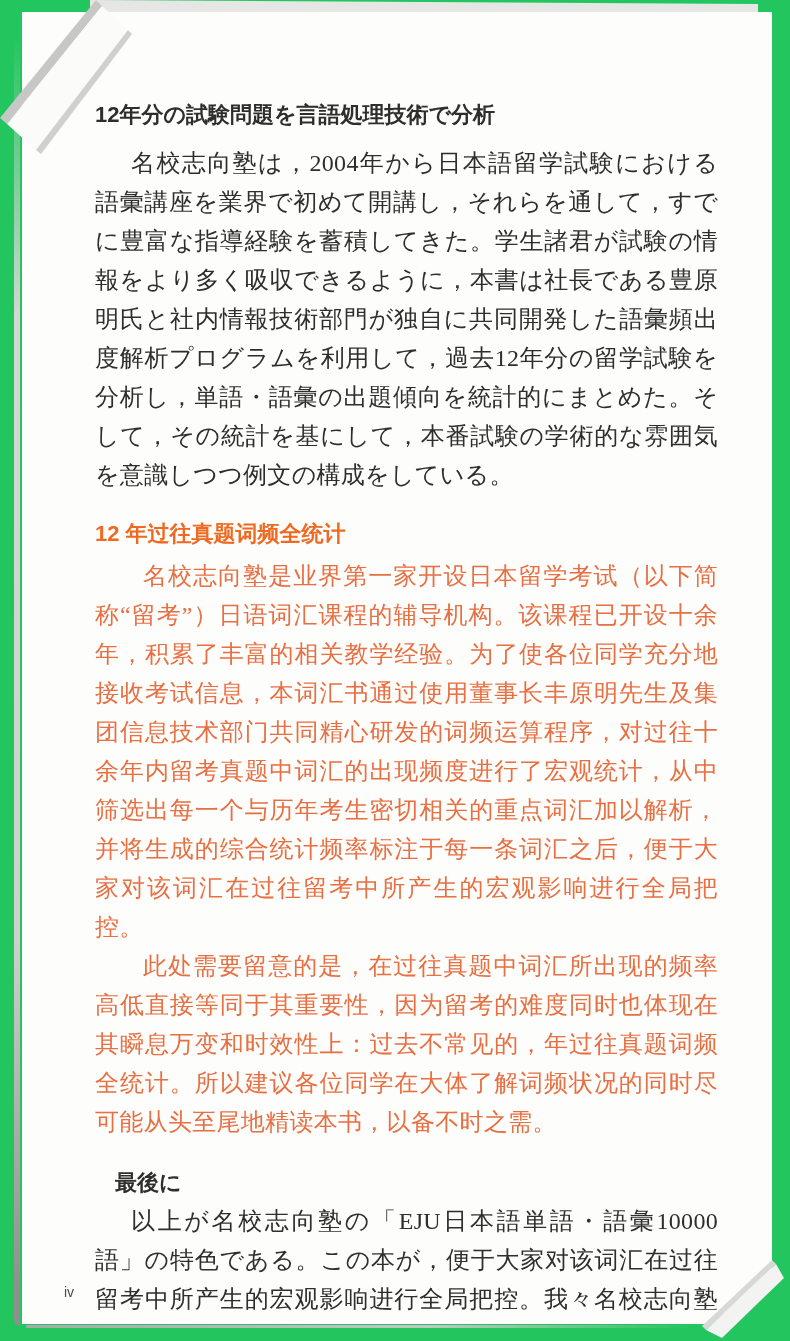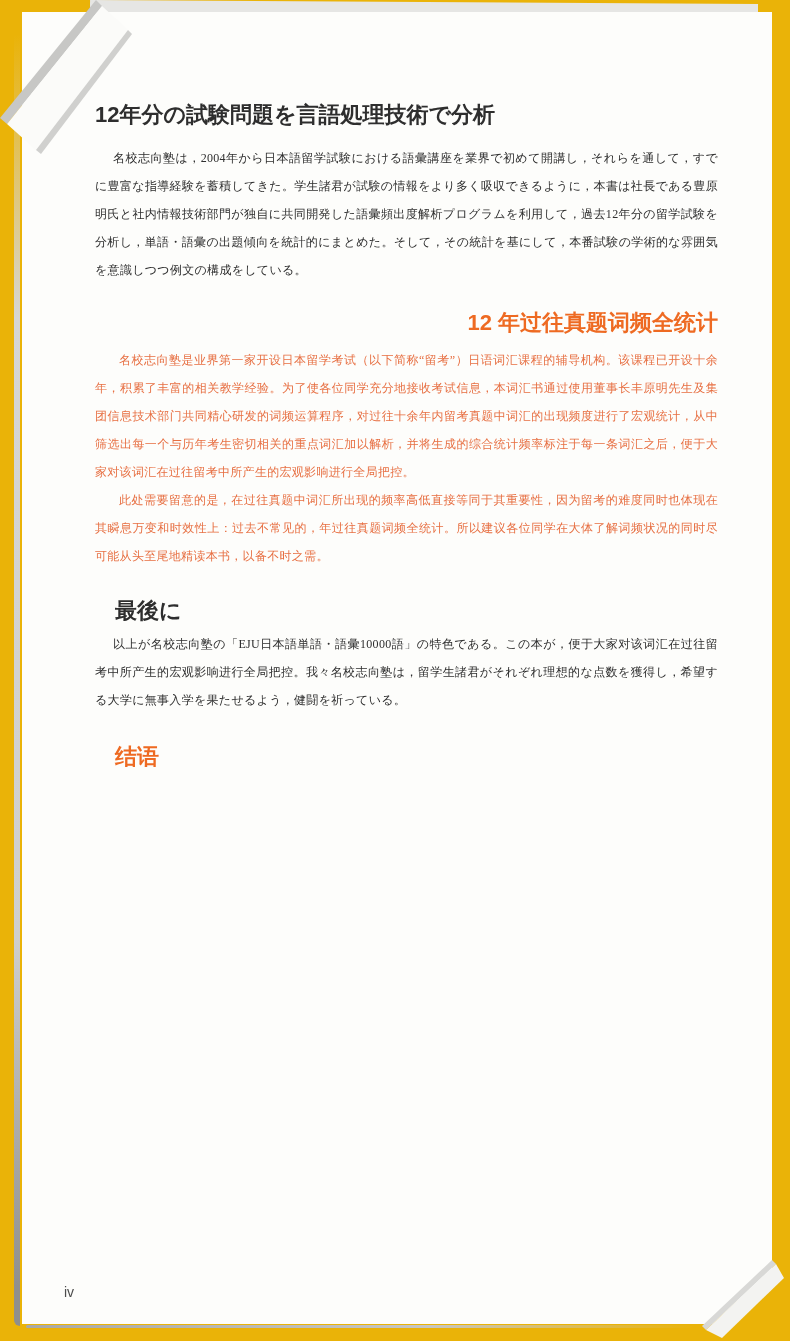--- a/index.html
+++ b/index.html
@@ -1,19 +1,19 @@
 <!DOCTYPE html>
 <html style="--ink: #2e2e2e; --orange-head: #ee6a22; --orange-body: #e76f42;"><head>
 <meta charset="utf-8">
 <style>
   html,body{margin:0;padding:0;background:#ffffff;}
   .scene{
     position:relative;
     width:790px;height:1341px;
-    background:#eab308;
+    background:#22c55e;
     overflow:hidden;
     font-family:"Liberation Serif","DejaVu Serif",serif;
   }
   
   .top-sliver{
     position:absolute;left:90px;top:2px;width:668px;height:14px;
     background:#e6e6e4;transform:rotate(0.35deg);
   }
   
   .left-edge{
@@ -31,27 +31,27 @@
            drop-shadow(2px 0 2px rgba(140,140,138,.25));
   }
   .content{padding:88px 54px 0 73px;}
   .h{
     font-family:"Liberation Sans","DejaVu Sans",sans-serif;
     font-weight:bold;font-size:22px;line-height:30px;margin:0;
   }
   .h.ink{color:var(--ink);}
   .h.orange{color:var(--orange-head);}
   .content p{
-    font-size:12px;line-height:28px;margin:0;
+    font-size:24px;line-height:39px;margin:0;
     text-align:justify;letter-spacing:.3px;
   }
   p.ja{color:var(--ink);text-indent:1.5em;}
   p.zh{color:var(--orange-body);text-indent:2em;}
   .mb14{margin-bottom:14px;}
-  .mt24{margin-top:24px;text-align:right;}  .mb8{margin-bottom:8px;}
+  .mt24{margin-top:24px;}  .mb8{margin-bottom:8px;}
   .mt30{margin-top:30px;}  .mt10{margin-top:10px;}
   .mt26{margin-top:26px;}  .mb4{margin-bottom:4px;margin-left:20px;}
   .mt28{margin-top:28px;}  .mt6{margin-top:6px;}
   .page-number{
     position:absolute;left:42px;bottom:24px;
     font-family:"Liberation Sans","DejaVu Sans",sans-serif;
     font-size:14px;color:#4c4c4c;
   }
   
   .tl-flap{position:absolute;left:0;top:0;z-index:5;}

